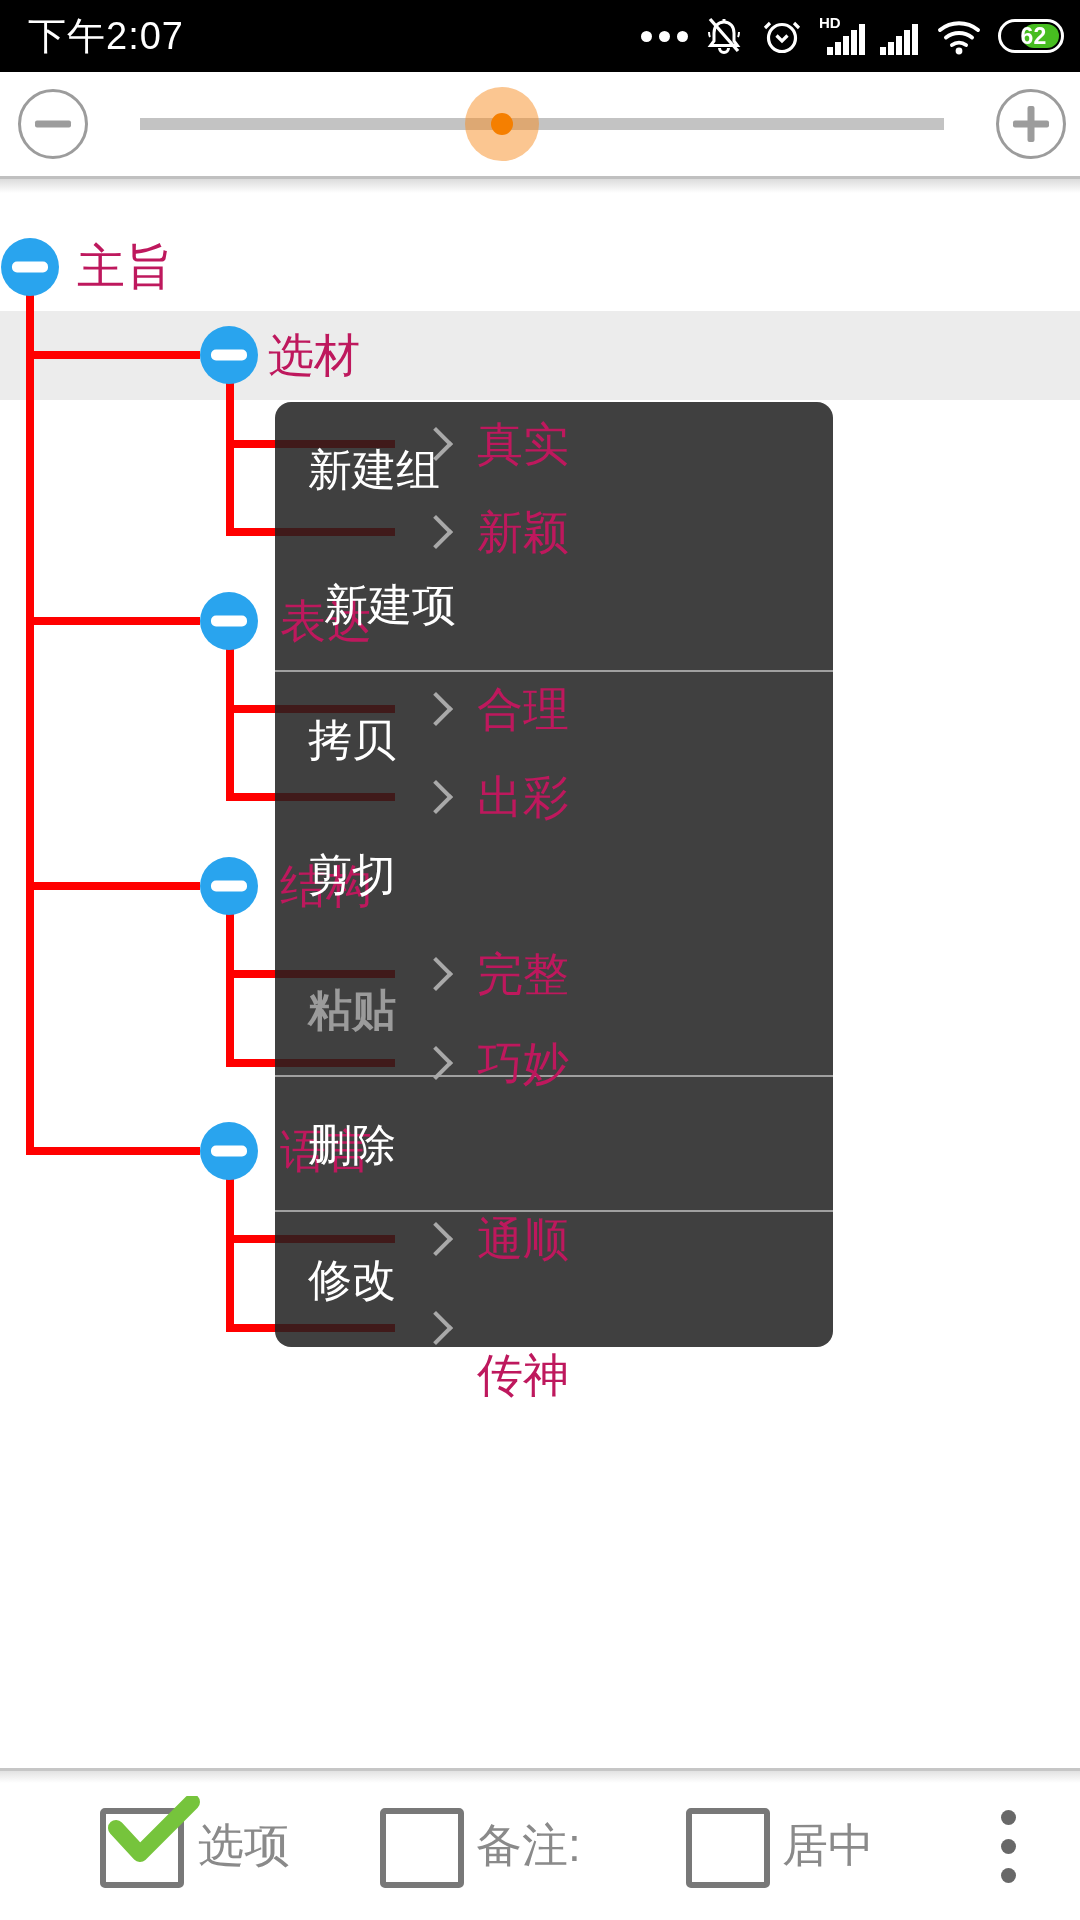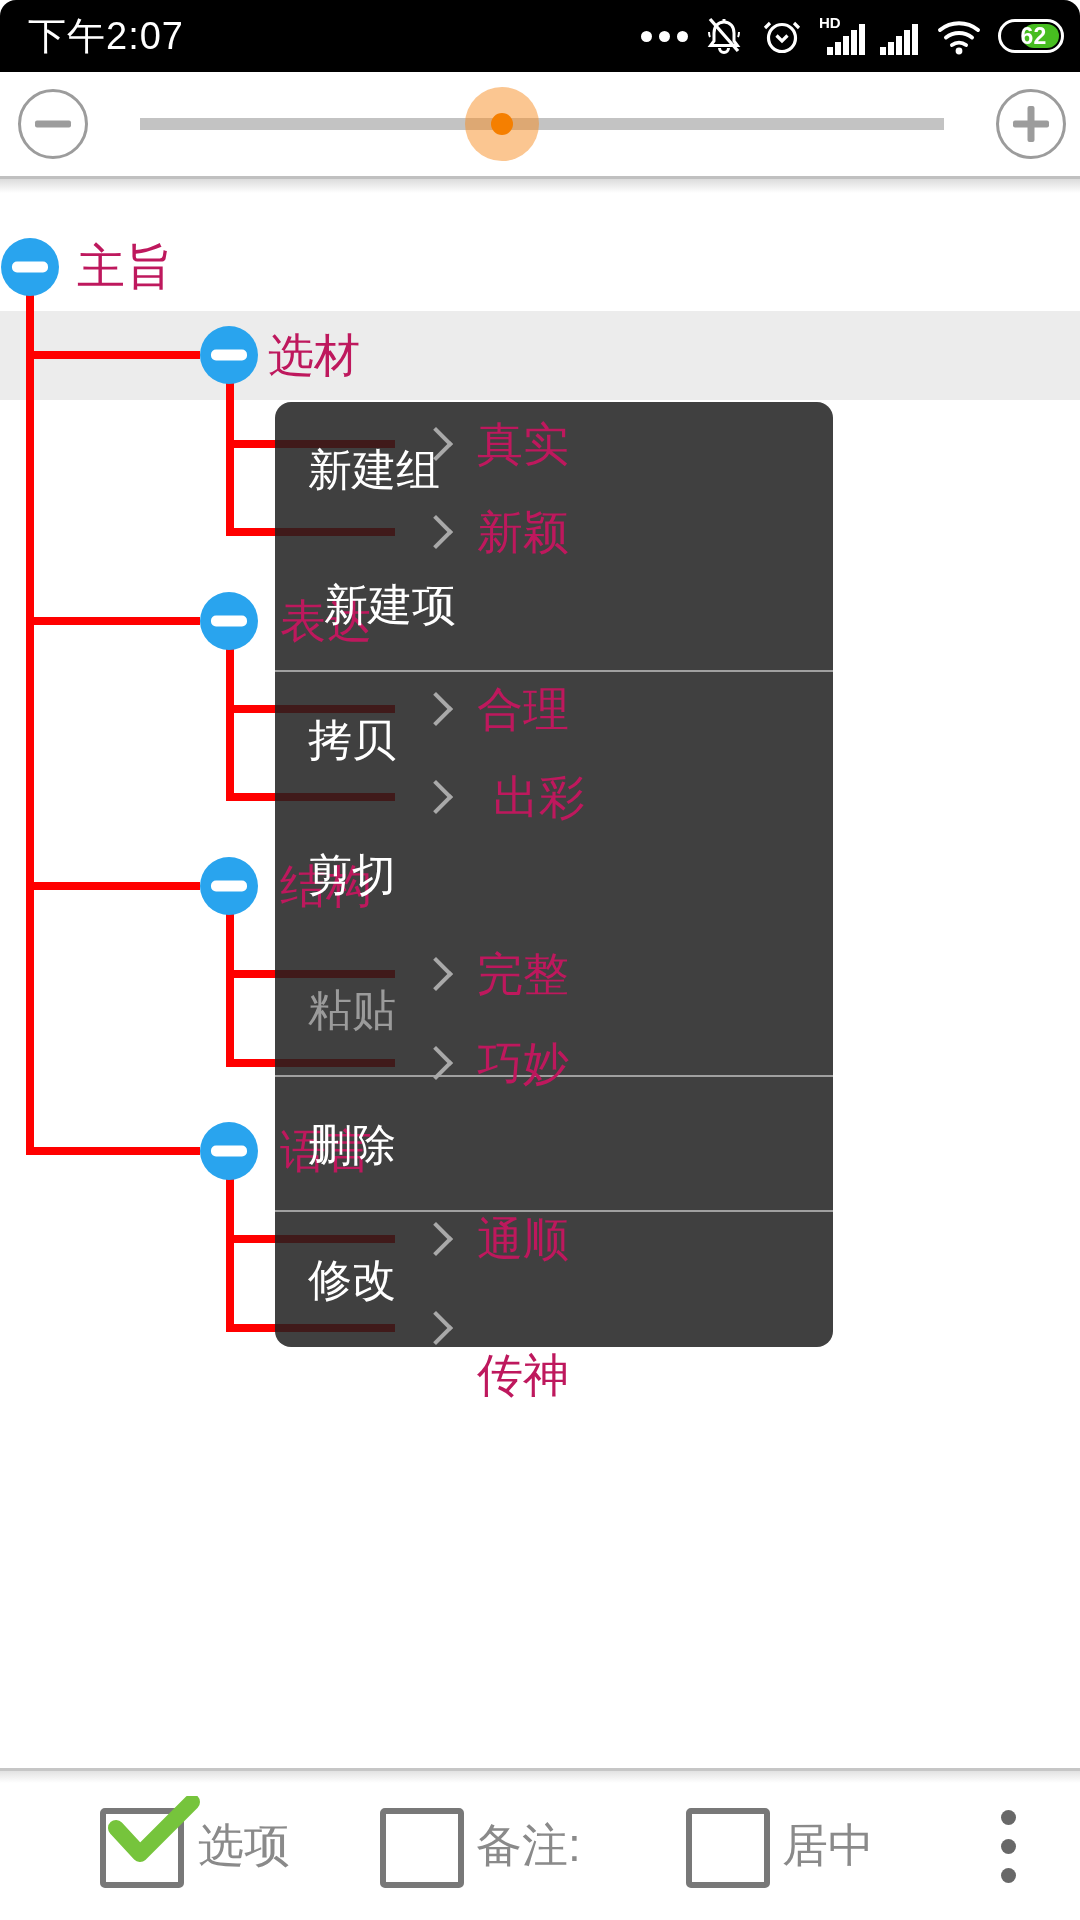--- a/index.html
+++ b/index.html
@@ -1,17 +1,17 @@
 <!DOCTYPE html>
 <html><head>
 <meta charset="utf-8">
 <style>
   html,body{margin:0;padding:0;background:#fff;}
   #screen{position:relative;width:1080px;height:1920px;overflow:hidden;background:#fff;
-          font-family:"Liberation Sans","DejaVu Sans",sans-serif;border-radius:16px;}
+          font-family:"Liberation Sans","DejaVu Sans",sans-serif;}
 
   
   #status-bar{position:absolute;left:0;top:0;width:1080px;height:72px;background:#000;
               display:flex;align-items:center;justify-content:space-between;
               padding:0 16px 0 28px;box-sizing:border-box;color:#fff;}
   #status-time{font-size:38px;letter-spacing:1px;}
   #status-icons{display:flex;align-items:center;gap:15px;}
   .dot3{display:flex;gap:7px;align-items:center;}
   .dot3 i{width:11px;height:11px;border-radius:50%;background:#fff;display:block;}
   .battery{position:relative;width:66px;height:34px;border:3px solid #fff;border-radius:18px;
@@ -174,21 +174,21 @@
       <div class="node-label" style="left: 477px; top: 219.8px; font-size: 46px;">真实</div>
       <div class="chev" style="left: 424px; top: 327.2px;"></div>
       <div class="node-label" style="left: 477px; top: 308.2px; font-size: 46px;">新颖</div>
       <div class="node-circle" style="left: 200px; top: 398.6px; background: rgb(41, 164, 238);">
         <div class="node-minus"></div>
       </div>
       <div class="node-label" style="left: 280px; top: 396.6px; font-size: 46px;">表达</div>
       <div class="chev" style="left: 424px; top: 504px;"></div>
       <div class="node-label" style="left: 477px; top: 485px; font-size: 46px;">合理</div>
       <div class="chev" style="left: 424px; top: 592.4px;"></div>
-      <div class="node-label" style="left: 477px; top: 573.4px; font-size: 46px; margin-left: 16px;">出彩</div>
+      <div class="node-label" style="left: 477px; top: 573.4px; font-size: 46px;">出彩</div>
       <div class="node-circle" style="left: 200px; top: 663.8px; background: rgb(41, 164, 238);">
         <div class="node-minus"></div>
       </div>
       <div class="node-label" style="left: 280px; top: 661.8px; font-size: 46px;">结构</div>
       <div class="chev" style="left: 424px; top: 769.2px;"></div>
       <div class="node-label" style="left: 477px; top: 750.2px; font-size: 46px;">完整</div>
       <div class="chev" style="left: 424px; top: 857.6px;"></div>
       <div class="node-label" style="left: 477px; top: 838.6px; font-size: 46px;">巧妙</div>
       <div class="node-circle" style="left: 200px; top: 929px; background: rgb(41, 164, 238);">
         <div class="node-minus"></div>
@@ -204,21 +204,21 @@
         <div class="menu-row" style="height: 135px;"></div>
         <div class="menu-row" style="height: 135px;"></div>
         <div class="menu-row sep" style="height: 135px;"></div>
         <div class="menu-row sep" style="height: 135px;"></div>
         <div class="menu-row" style="height: 135px;"></div>
       </div>
       <div class="menu-label" style="left: 308px; top: 245.5px;">新建组</div>
       <div class="menu-label" style="left: 324px; top: 380.5px;">新建项</div>
       <div class="menu-label" style="left: 308px; top: 515.5px;">拷贝</div>
       <div class="menu-label" style="left: 308px; top: 650.5px;">剪切</div>
-      <div class="menu-label disabled" style="left: 308px; top: 785.5px;">粘贴</div>
+      <div class="menu-label disabled" style="left: 308px; top: 785.5px; font-weight: bold;">粘贴</div>
       <div class="menu-label" style="left: 308px; top: 920.5px;">删除</div>
       <div class="menu-label" style="left: 308px; top: 1055.5px;">修改</div>
     </div>
 
   <div id="toolbar">
     <div id="toolbar-divider"></div>
     <div id="toolbar-shadow"></div>
     <div id="overflow-dots">
         <i></i>
         <i></i>

